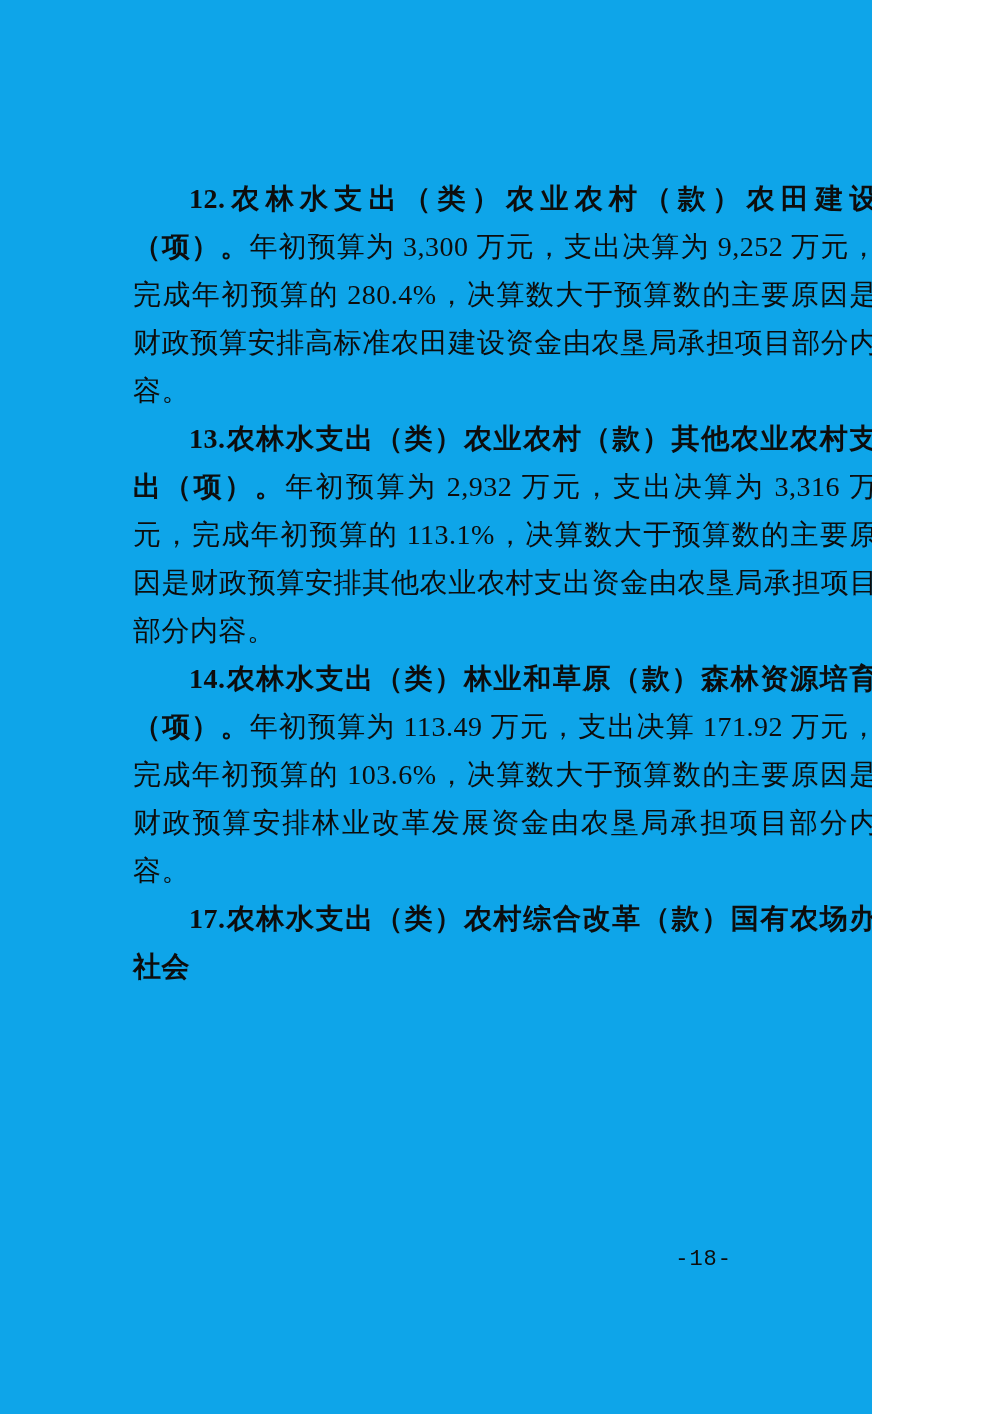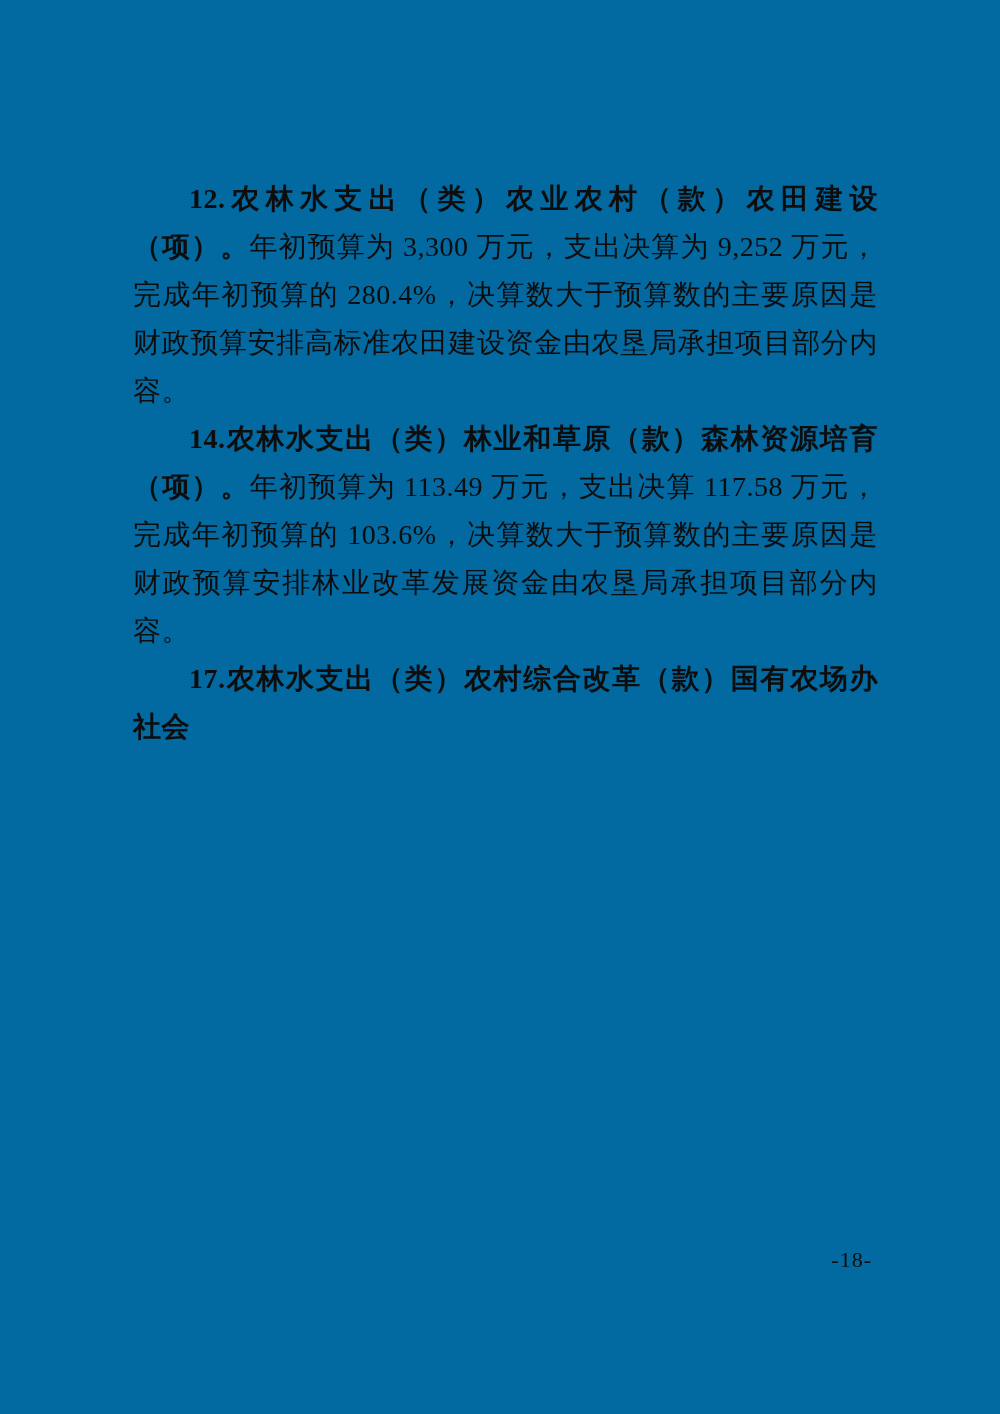--- a/index.html
+++ b/index.html
@@ -2,23 +2,23 @@
 <html><head>
 <meta charset="utf-8">
 <style>
   html, body {
     margin: 0;
     padding: 0;
     background: #ffffff;
   }
   .page {
     position: relative;
-    width: 1000px;
+    width: 872px;
     height: 1414px;
-    background: #0369a1;
+    background: #0ea5e9;
     overflow: hidden;
     font-family: "Liberation Serif", "DejaVu Serif", serif;
     color: #0d0d0d;
   }
   .content {
     position: absolute;
     left: 133px;
     top: 175px;
     width: 745px;
   }
@@ -32,37 +32,39 @@
     text-indent: 2em;
     word-break: break-all;
     letter-spacing: 0.5px;
   }
   p.para .heading {
     font-weight: bold;
   }
   .page-number {
     position: absolute;
     top: 1246px;
-    right: 128px;
+    right: 140px;
     font-size: 22px;
     line-height: 28px;
     color: #0d0d0d;
     letter-spacing: 1px;
+    font-family: Liberation Mono, monospace;
   }
 </style>
 </head>
 <body>
 
 <div class="page">
   <div class="content">
 
     <p class="para"><span class="heading">12.农林水支出（类）农业农村（款）农田建设（项）。</span><span>年初预算为 3,300 万元，支出决算为 9,252 万元，完成年初预算的 280.4%，决算数大于预算数的主要原因是财政预算安排高标准农田建设资金由农垦局承担项目部分内容。</span></p>
 
+    <p class="para"><span class="heading">13.农林水支出（类）农业农村（款）其他农业农村支出（项）。</span><span>年初预算为 2,932 万元，支出决算为 3,316 万元，完成年初预算的 113.1%，决算数大于预算数的主要原因是财政预算安排其他农业农村支出资金由农垦局承担项目部分内容。</span></p>
 
-    <p class="para"><span class="heading">14.农林水支出（类）林业和草原（款）森林资源培育（项）。</span><span>年初预算为 113.49 万元，支出决算 117.58 万元，完成年初预算的 103.6%，决算数大于预算数的主要原因是财政预算安排林业改革发展资金由农垦局承担项目部分内容。</span></p>
+    <p class="para"><span class="heading">14.农林水支出（类）林业和草原（款）森林资源培育（项）。</span><span>年初预算为 113.49 万元，支出决算 171.92 万元，完成年初预算的 103.6%，决算数大于预算数的主要原因是财政预算安排林业改革发展资金由农垦局承担项目部分内容。</span></p>
 
 
 
     <p class="para"><span class="heading">17.农林水支出（类）农村综合改革（款）国有农场办社会</span><span></span></p>
 
   </div>
 
   <div class="page-number">-18-</div>
 </div>
 

